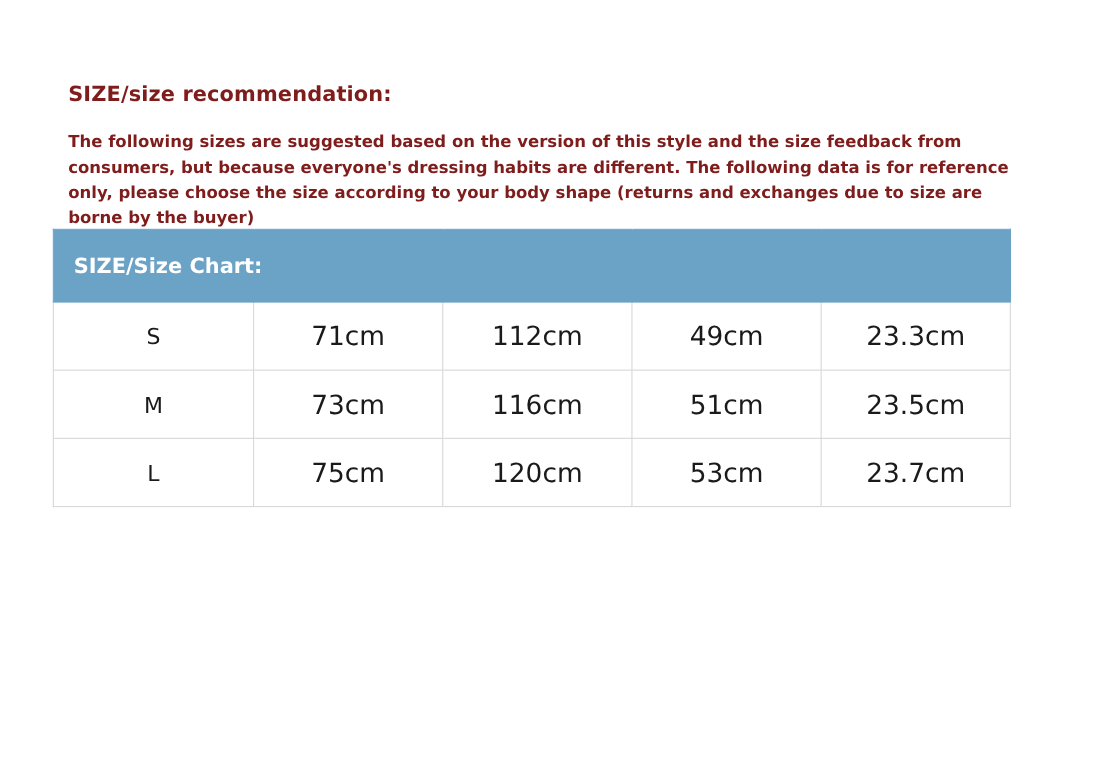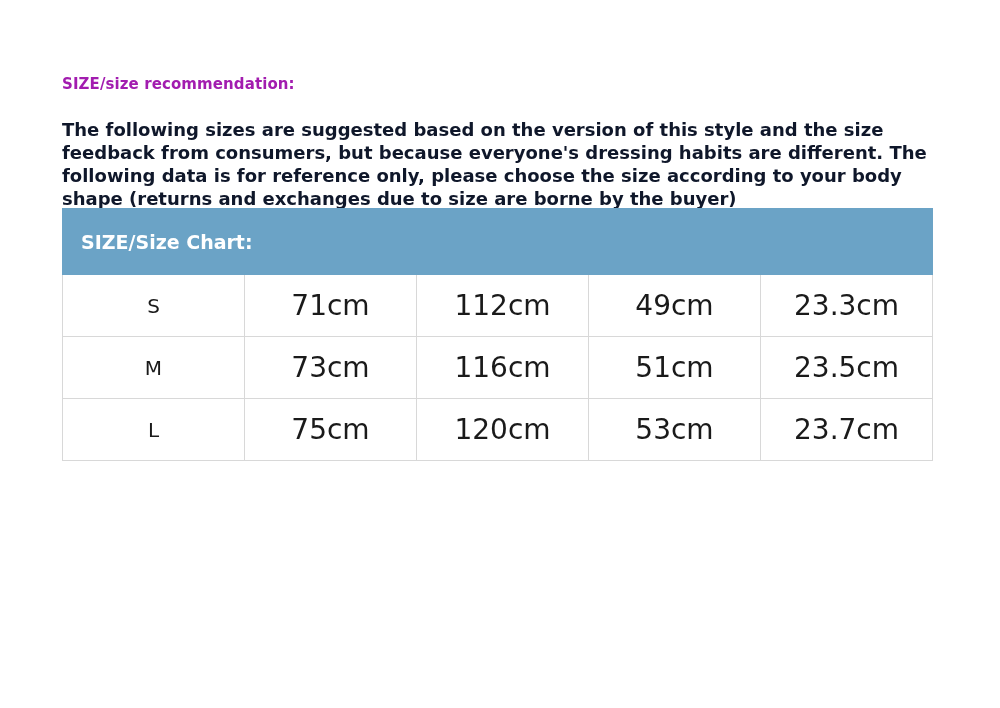--- a/index.html
+++ b/index.html
@@ -19,38 +19,38 @@
     position: absolute;
     left: 0;
     top: 0;
     width: 1000px;
     height: 708px;
   }
   .intro-title {
     position: absolute;
     left: 62px;
     top: 75px;
-    font-size: 15px;
+    font-size: 19px;
     font-weight: bold;
     letter-spacing: 0.1px;
-    color: #a21caf;
+    color: #7f1d1d;
   }
   .intro-body {
     position: absolute;
     left: 62px;
     top: 118px;
     width: 880px;
-    font-size: 18px;
+    font-size: 15px;
     font-weight: bold;
     line-height: 23px;
-    color: #0f172a;
+    color: #7f1d1d;
   }
   .size-table {
     position: absolute;
-    left: 62px;
+    left: 48px;
     top: 208px;
     width: 870px;
     border-collapse: collapse;
     table-layout: fixed;
   }
   .size-table td, .size-table th {
     border: 1px solid #d8d8d8;
     padding: 0;
     vertical-align: middle;
   }
@@ -76,21 +76,21 @@
     padding-left: 30px;
     text-align: left;
   }
   .head-chest {
     display: inline-block;
     text-align: left;
     line-height: 19px;
   }
   .data-row td {
     height: 61px;
-    font-size: 28px;
+    font-size: 24px;
     text-align: center;
     color: #1a1a1a;
     background: #ffffff;
     font-weight: normal;
   }
   .data-row td.size-label {
     font-size: 20px;
   }
   .col1 { width: 182px; }
   .col2 { width: 172px; }

